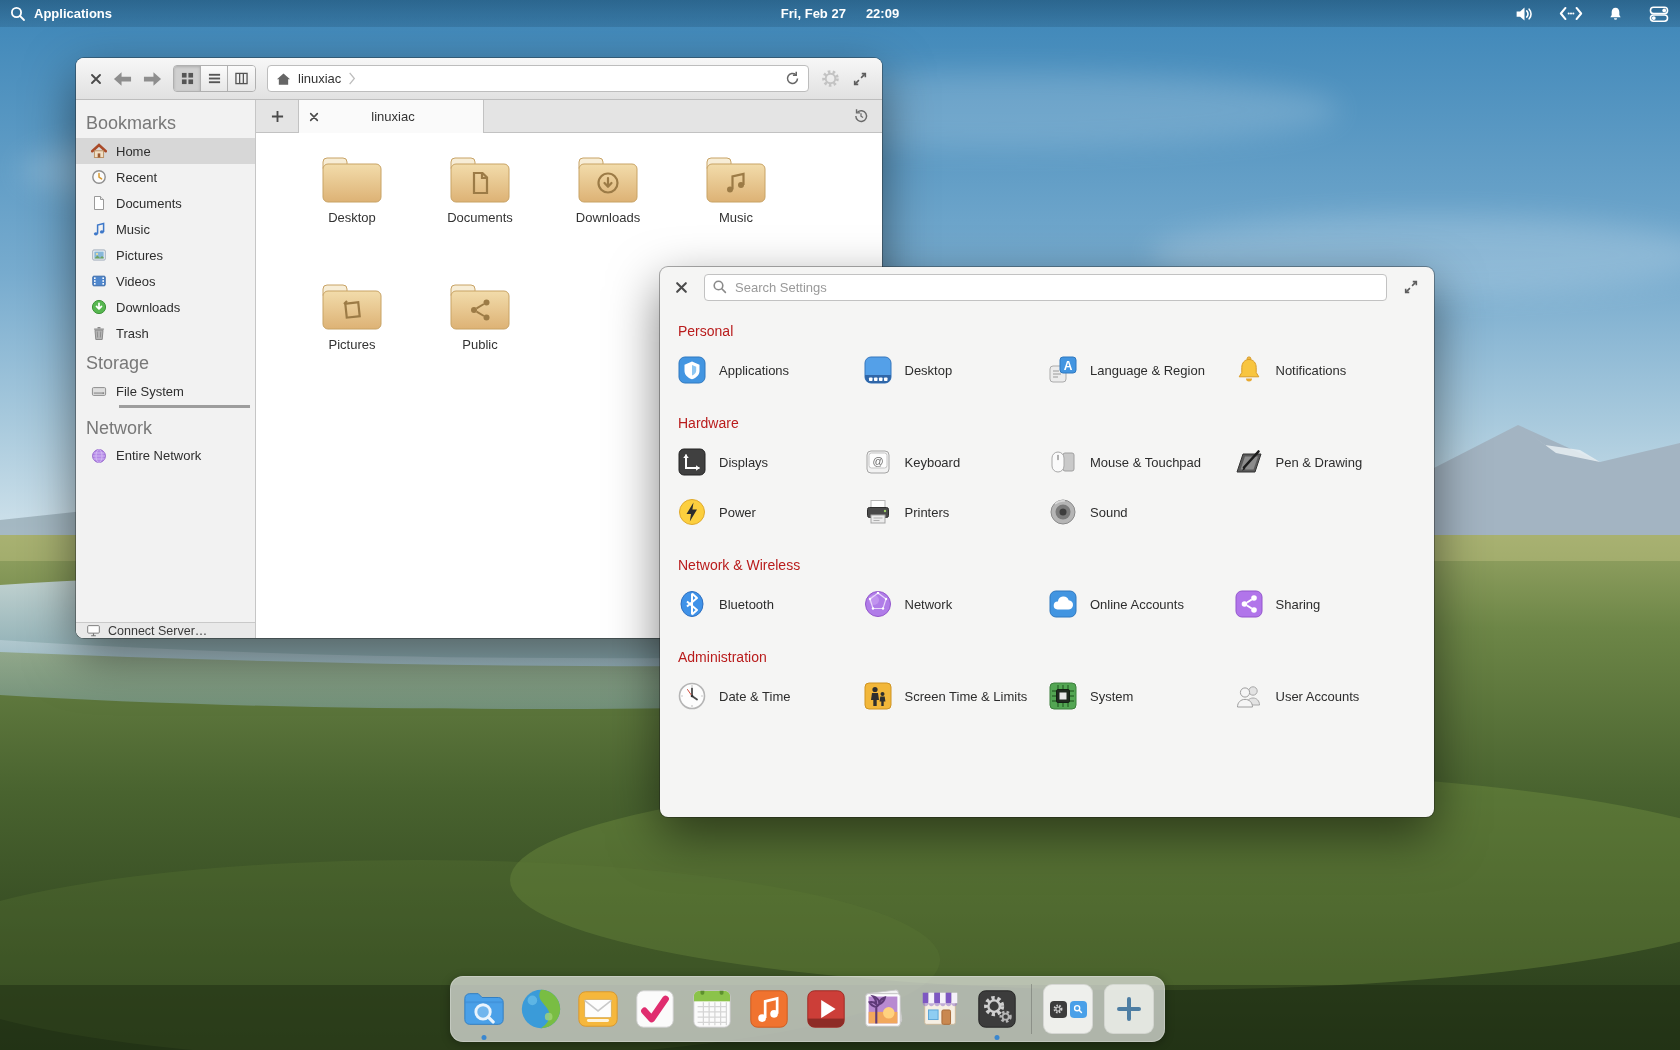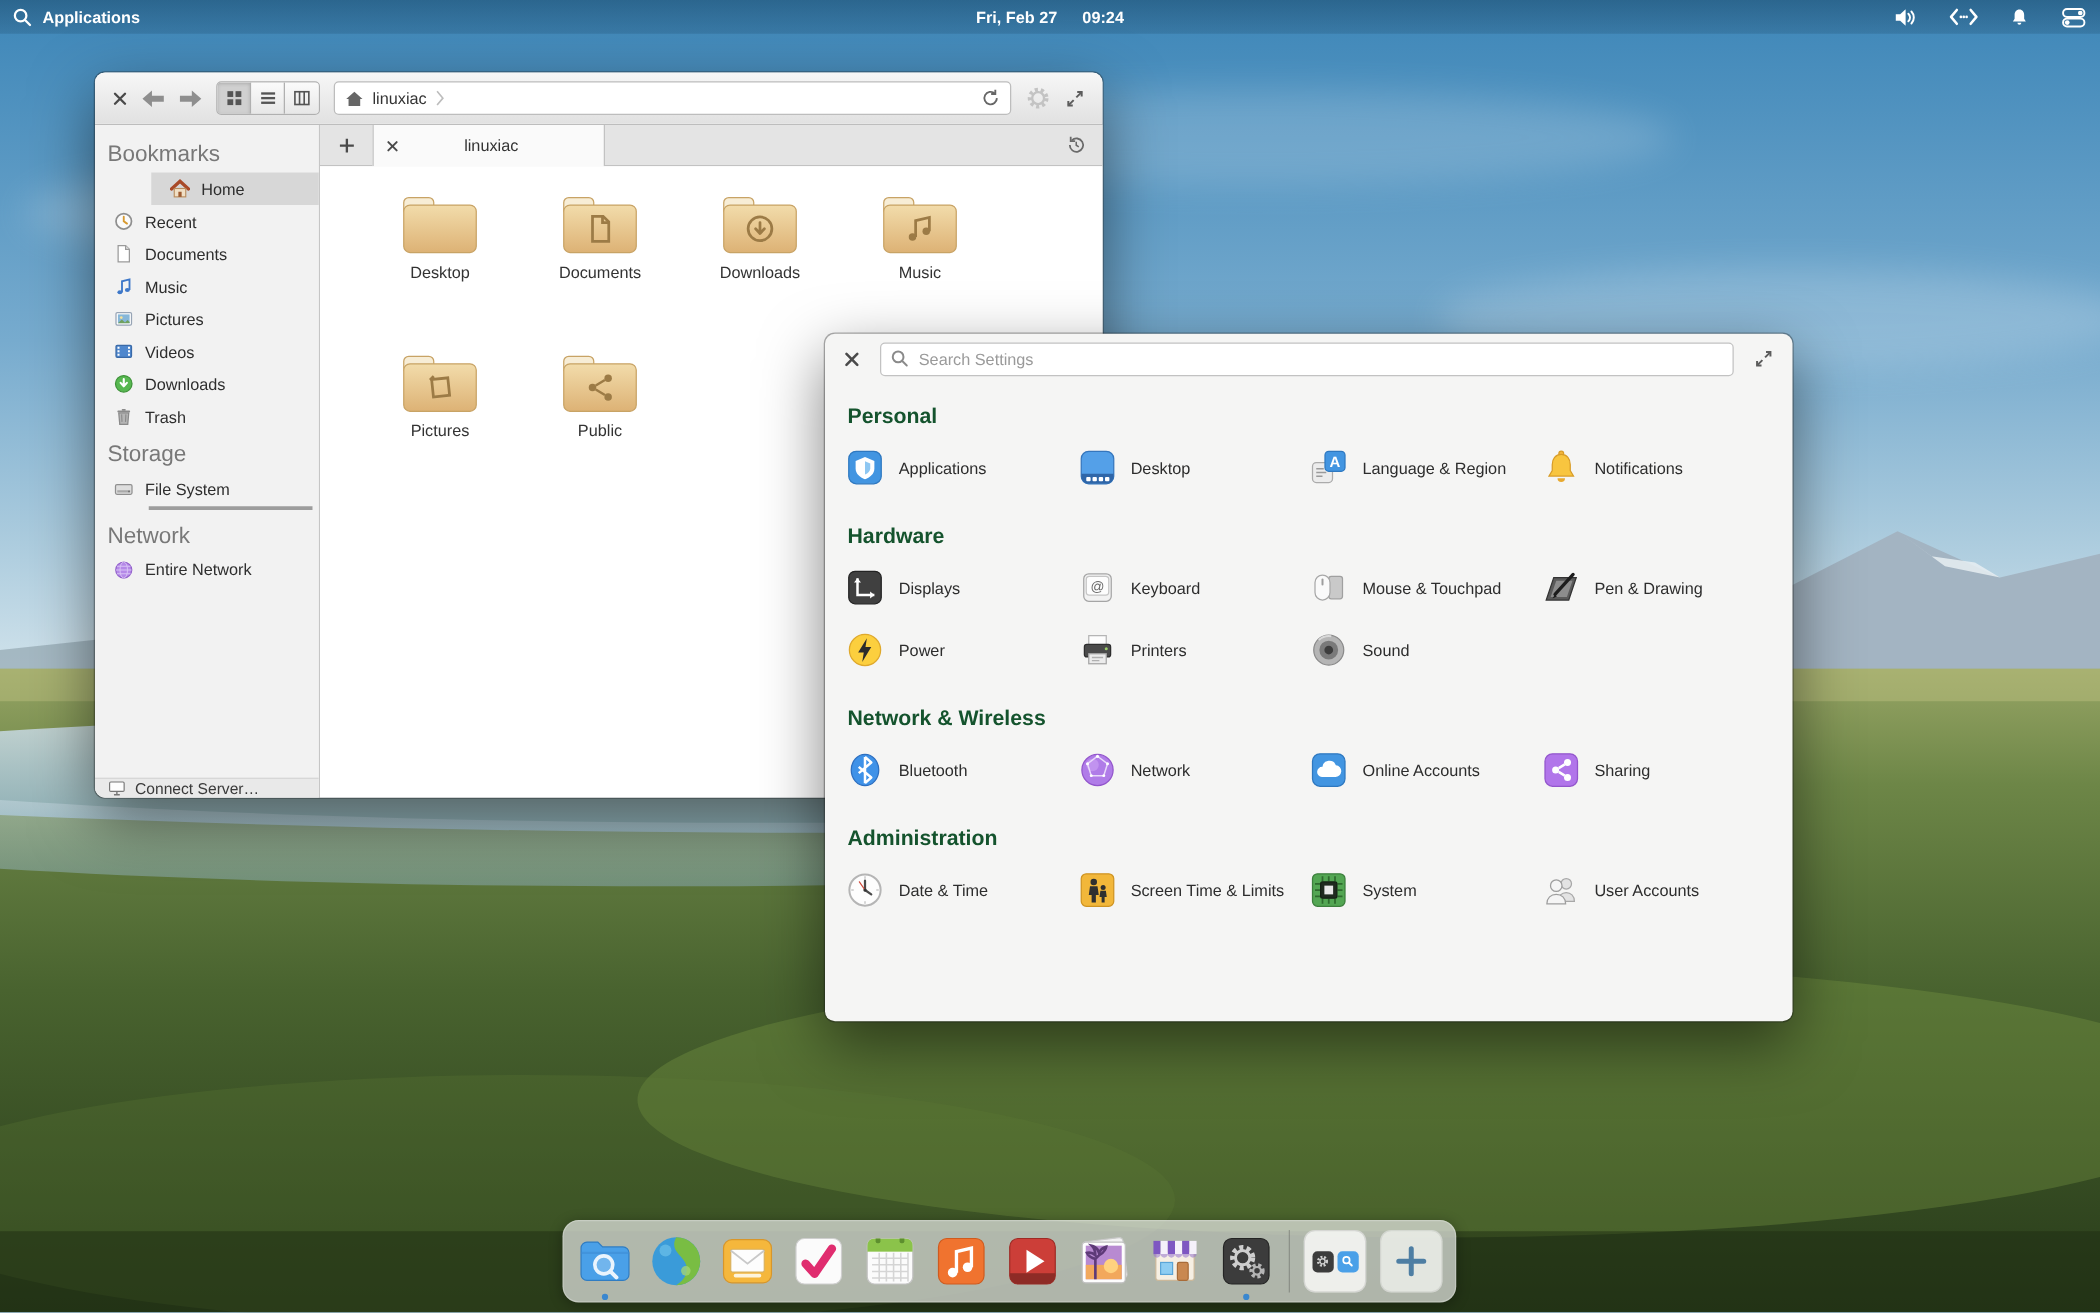--- a/index.html
+++ b/index.html
@@ -36,21 +36,21 @@
   .sw-btn.sel { background:#d0d0d0; box-shadow:inset 0 1px 3px rgba(0,0,0,.18); }
   .pathbar { flex:1; height:27px; background:#fff; border:1px solid #bdbdbd; border-radius:4px;
     display:flex; align-items:center; padding:0 8px; gap:7px; }
   .crumb { font-size:13px; color:#333; }
   .pb-refresh { margin-left:auto; display:flex; }
   .fm-body { display:flex; height:538px; }
   .fm-side { width:180px; background:#f2f2f2; border-right:1px solid #c6c6c6; display:flex; flex-direction:column; border-radius:0 0 0 8px; }
   .side-scroll { flex:1; padding-top:6px; }
   .side-head { font-weight:normal; color:#787878; font-size:18px; padding:7px 10px 4px 10px; }
   .sb-item { display:flex; align-items:center; gap:9px; padding:0 10px 0 15px; font-size:13px; color:#2e2e2e; height:26px; }
-  .sb-item.sel { background:#d7d7d7;margin-left:45px; }
+  .sb-item.sel { background:#d7d7d7; }
   .usage { height:2.5px; background:#9d9d9d; margin:1px 5px 3px 43px; }
   .connect { height:16px; border-top:1px solid #c9c9c9; background:#e9e9e9; display:flex; align-items:center; gap:7px;
     padding:0 10px; font-size:12.5px; color:#3a3a3a; border-radius:0 0 0 8px; }
   .fm-main { flex:1; display:flex; flex-direction:column; border-radius:0 0 8px 0; }
   .fm-tabs { height:33px; background:#e4e4e4; border-bottom:1px solid #c2c2c2; display:flex; align-items:stretch; }
   .newtab { width:42px; display:flex; align-items:center; justify-content:center; }
   .tab { width:186px; background:#fafafa; border-left:1px solid #c2c2c2; border-right:1px solid #c2c2c2;
     display:flex; align-items:center; padding:0 10px; gap:8px; font-size:13px; color:#333; margin-bottom:-1px; }
   .tab-label { flex:1; text-align:center; padding-right:14px; }
   .hist { margin-left:auto; width:42px; display:flex; align-items:center; justify-content:center; }
@@ -61,21 +61,21 @@
 
   
   .st { left:660px; top:267px; width:774px; height:550px; z-index:20; background:#f5f5f4; }
   .st-header { height:40px; display:flex; align-items:center; padding:0 15px; gap:16px; }
   .search-wrap { position:relative; flex:1; }
   .search-wrap input { width:100%; height:27px; border:1px solid #c2c2c2; border-radius:4px; background:#fff;
     padding:0 8px 0 30px; font-size:13px; color:#b91c1c; font-family:"Liberation Sans",sans-serif; outline:none; }
   .search-wrap input::placeholder { color:#9a9a9a; }
   .mag { position:absolute; left:8px; top:5.5px; }
   .st-body { padding:0 16px; }
-  .st-sec-title { font-weight:bold; font-size:17px; color:#14532d; margin:20px 0 6px 2px; }
+  .st-sec-title { font-weight:normal; font-size:14px; color:#b91c1c; margin:20px 0 6px 2px; }
   .st-sec-title.first { margin-top:16px; }
   .st-grid { display:grid; grid-template-columns:repeat(4,1fr); }
   .cat { display:flex; align-items:center; gap:11px; height:50px; }
   .cat-label { font-size:13px; color:#2d2d2d; }
 
   
   .dock { position:absolute; left:450px; bottom:8px; z-index:40; display:flex; align-items:center; gap:11px;
     padding:8px 11px; background:rgba(224,227,222,.74); border-radius:13px;
     box-shadow:0 2px 10px rgba(0,0,0,.3), inset 0 0 0 1px rgba(255,255,255,.25); }
   .dk { width:46px; height:46px; position:relative; }
@@ -139,21 +139,21 @@
       <span>
         <svg width="16" height="16" viewBox="0 0 16 16">
             <circle cx="6.5" cy="6.5" r="4.6" fill="none" stroke="#fff" stroke-width="1.8"></circle>
             <path d="M10 10l4 4" stroke="#fff" stroke-width="1.8" stroke-linecap="round"></path>
           </svg>
       </span>
       <span>Applications</span>
     </div>
     <div class="panel-center">
       <span>Fri, Feb 27</span>
-      <span>09:24</span>
+      <span>22:09</span>
     </div>
     <div class="panel-right">
       <span class="pind">
         <svg width="21" height="18" viewBox="0 0 24 20">
             <path d="M3 7h4l5-4.5v15L7 13H3z" fill="#fff"></path>
             <path d="M14.5 6.5a4.8 4.8 0 0 1 0 7M17.3 4.5a8 8 0 0 1 0 11" stroke="#fff" stroke-width="1.8" fill="none" stroke-linecap="round"></path>
           </svg>
       </span>
       <span class="pind">
         <svg width="24" height="17" viewBox="0 0 26 18">

